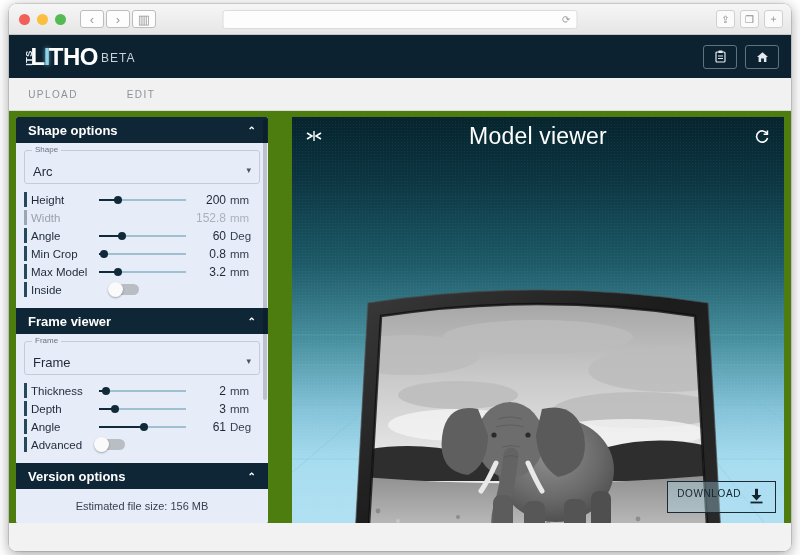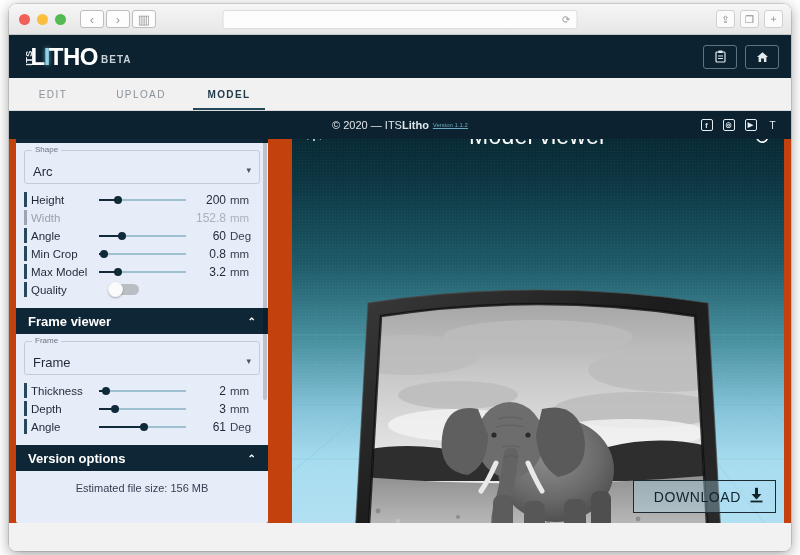--- a/index.html
+++ b/index.html
@@ -85,21 +85,21 @@
   .logo-main {
     color: #ffffff; font-size: 24px; font-weight: bold; letter-spacing: -.5px;
     line-height: 1;
   }
   .logo-flame {
     display: inline-block; color: #8fd4e8;
     font-size: 24px; line-height: 1; margin: 0 -1px;
     text-shadow: 0 0 4px rgba(143,212,232,.7);
   }
   .logo-beta {
-    color: #c8d2d8; font-size: 10px; font-weight: bold;
+    color: #c8d2d8; font-size: 12px; font-weight: normal;
     letter-spacing: 1px; margin-left: 3px; margin-bottom: 4px;
   }
   .header-right { position: absolute; right: 12px; display: flex; gap: 8px; }
   .hdr-btn {
     width: 34px; height: 24px;
     border: 1px solid #5e7380; border-radius: 3px;
     background: transparent;
     display: flex; align-items: center; justify-content: center;
     color: #e3eaee; font-size: 12px;
     cursor: pointer;
@@ -132,21 +132,21 @@
   #tab-actions {
     position: absolute; right: 0; left: 300px; top: 0; bottom: 0;
     display: flex; align-items: center; justify-content: space-around;
   }
   .ticon { font-size: 13px; line-height: 1; }
 
   
   #app-body {
     position: absolute; top: 76px; bottom: 28px; left: 0; right: 0;
     display: flex; padding: 6px 7px 0 7px; gap: 24px;
-    background: #c2410c;
+    background: #4d7c0f;
   }
 
   
   #sidebar {
     width: 252px; position: relative;
     overflow: hidden;
     background: #e6ecf8;
     border-radius: 2px;
   }
   .panel { margin-bottom: 3px; }
@@ -260,23 +260,23 @@
 
   #model {
     position: absolute; left: 50%; top: 168px;
     transform: translateX(-50%);
     width: 400px; height: 305px;
   }
   #download-btn {
     position: absolute; right: 8px; bottom: 10px;
     border: 1px solid #1b2a33;
     background: rgba(176,222,240,.35);
-    color: #13232c; font-size: 14px; letter-spacing: .6px;
-    padding: 6px 11px 6px 20px;
-    display: flex; align-items: center; gap: 8px;
+    color: #13232c; font-size: 10px; letter-spacing: .6px;
+    padding: 6px 11px 6px 9px;
+    display: flex; align-items: flex-start; gap: 8px;
     cursor: pointer;
   }
 
   
   #app-footer {
     position: absolute; left: 0; right: 0; bottom: 0; height: 28px;
     background: #0c2230;
     background-image: radial-gradient(rgba(255,255,255,.05) .5px, transparent .5px);
     background-size: 4px 4px;
     display: flex; align-items: center; justify-content: center;
@@ -349,27 +349,24 @@
         <div class="hdr-btn">
           <svg width="13" height="12" viewBox="0 0 13 12">
             <path d="M6.5 1.2 L12 6 L10.4 6 L10.4 11 L7.9 11 L7.9 7.6 L5.1 7.6 L5.1 11 L2.6 11 L2.6 6 L1 6 Z" fill="#e3eaee"></path>
           </svg>
         </div>
       </div>
     </div>
 
     <div id="tabbar">
       <div class="tab">
-        <span>EDIT</span>
+        <span>UPLOAD</span>
       </div>
       <div class="tab">
-        <span>UPLOAD</span>
-      </div>
-      <div class="tab active">
-        <span>MODEL</span>
+        <span>EDIT</span>
       </div>
     </div>
 
     <div id="app-body">
 
       <div id="sidebar">
 
         <div class="panel">
           <div class="panel-head">
             <span>Shape options</span>
@@ -428,21 +425,21 @@
                 <span class="track"></span>
                   <span class="track-fill" style="width:22%"></span>
                   <span class="knob" style="left:22%"></span>
               </span>
               <span class="row-num">3.2</span>
               <span class="row-unit">mm</span>
             </div>
 
 
             <div class="row">
-              <span class="row-label">Quality</span>
+              <span class="row-label">Inside</span>
               <span class="toggle">
                   <span class="tk"></span>
                 </span>
             </div>
           </div>
         </div>
 
         <div class="panel">
           <div class="panel-head">
             <span>Frame viewer</span>
@@ -481,20 +478,26 @@
               <span class="row-label">Angle</span>
               <span class="slider">
                 <span class="track"></span>
                   <span class="track-fill" style="width:52%"></span>
                   <span class="knob" style="left:52%"></span>
               </span>
               <span class="row-num">61</span>
               <span class="row-unit">Deg</span>
             </div>
 
+            <div class="row">
+              <span class="row-label">Advanced</span>
+              <span class="toggle" style="margin-left:0">
+                  <span class="tk"></span>
+                </span>
+            </div>
           </div>
         </div>
 
         <div class="panel">
           <div class="panel-head">
             <span>Version options</span>
             <span class="chev">⌃</span>
           </div>
           <div class="panel-body">
             <div class="est-size">Estimated file size: 156 MB</div>
@@ -667,31 +670,15 @@
             <svg width="15" height="16" viewBox="0 0 15 16">
               <path d="M7.5 0.8 L7.5 9" stroke="#13232c" stroke-width="3" fill="none"></path>
               <path d="M2.5 7 L7.5 12.4 L12.5 7 Z" fill="#13232c"></path>
               <rect x="1.5" y="13.6" width="12" height="1.8" fill="#13232c"></rect>
             </svg>
           </span>
         </div>
       </div>
     </div>
 
-    <div id="app-footer">
-      <span><span>© 2020 — </span><span>ITS</span><span class="copy-strong">Litho</span></span>
-      <span id="footer-version">Version 1.1.2</span>
-      <div id="social">
-        <span class="soc">
-          <span class="soc-box">f</span>
-        </span>
-        <span class="soc">
-          <span class="soc-box">◎</span>
-        </span>
-        <span class="soc">
-          <span class="soc-box">▶</span>
-        </span>
-        <span class="soc">T</span>
-      </div>
-    </div>
 
   </div>
 </div>
 
 </body></html>

